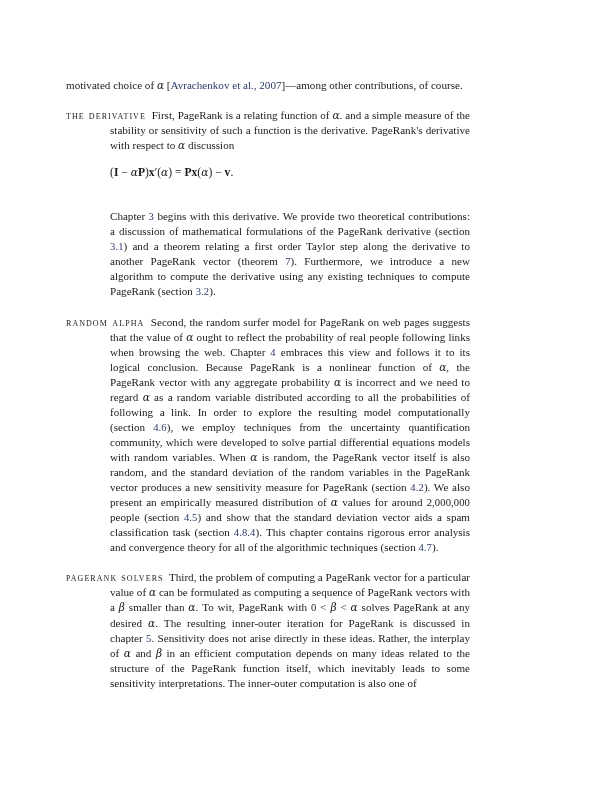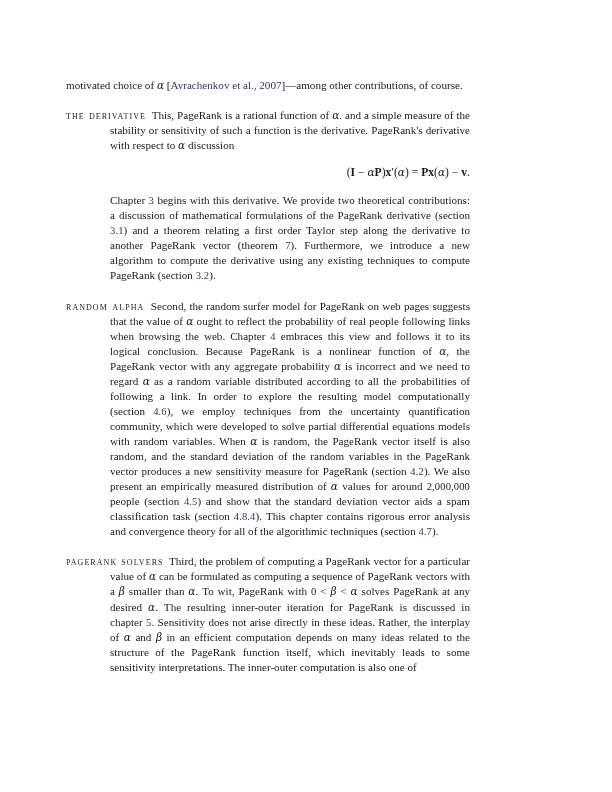--- a/index.html
+++ b/index.html
@@ -96,22 +96,22 @@
     font-family: "DejaVu Serif", "Liberation Serif", serif;
     font-size: 10.6px;
   }
   .num {
     font-size: 10.6px;
     letter-spacing: 0.1px;
   }
 
   
   .equation {
-    margin: 11px 0 12px 0;
-    text-align: right;
+    margin: 11px 0 28px 0;
+    text-align: left;
     font-size: 11.6px;
     line-height: 16px;
     text-indent: 0;
     padding-left: 44px;
   }
   .eq-inner {
     display: inline-block;
     white-space: nowrap;
   }
   .mb {
@@ -126,21 +126,21 @@
 <body>
 
 <div class="page">
 
 
   <div class="textblock">
 
     <p><span>motivated choice of </span><span class="grk">α</span><span> [</span><span class="cite">Avrachenkov et al., 2007</span><span>]—among other contributions, of course.</span></p>
 
 
-    <p class="runin-para"><span class="smallcaps">the derivative</span>&nbsp; <span>This, PageRank is a rational function of </span><span class="grk">α</span><span>. and a simple measure of the stability or sensitivity of such a function is the derivative. PageRank's derivative with respect to </span><span class="grk">α</span><span> discussion</span></p>
+    <p class="runin-para"><span class="smallcaps">the derivative</span>&nbsp; <span>First, PageRank is a relating function of </span><span class="grk">α</span><span>. and a simple measure of the stability or sensitivity of such a function is the derivative. PageRank's derivative with respect to </span><span class="grk">α</span><span> discussion</span></p>
 
     <div class="equation">
       <span class="eq-inner"><span class="mrm">(</span><span class="mb">I</span><span class="mrm"> − </span><span class="grk">α</span><span class="mb">P</span><span class="mrm">)</span><span class="mb">x</span><span class="mrm">′</span><span class="mrm">(</span><span class="grk">α</span><span class="mrm">)</span><span class="mrm"> = </span><span class="mb">P</span><span class="mb">x</span><span class="mrm">(</span><span class="grk">α</span><span class="mrm">)</span><span class="mrm"> − </span><span class="mb">v</span><span class="mrm">.</span></span>
     </div>
 
     <p style="padding-left:44px;"><span>Chapter </span><span class="ref num">3</span><span> begins with this derivative. We provide two theoretical contributions: a discussion of mathematical formulations of the PageRank derivative (section </span><span class="ref num">3.1</span><span>) and a theorem relating a first order Taylor step along the derivative to another PageRank vector (theorem </span><span class="ref num">7</span><span>). Furthermore, we introduce a new algorithm to compute the derivative using any existing techniques to compute PageRank (section </span><span class="ref num">3.2</span><span>).</span></p>
 
     <p class="runin-para"><span class="smallcaps">random alpha</span>&nbsp; <span>Second, the random surfer model for PageRank on web pages suggests that the value of </span><span class="grk">α</span><span> ought to reflect the probability of </span><span class="ital">real people</span><span> following links when browsing the web. Chapter </span><span class="ref num">4</span><span> embraces this view and follows it to its logical conclusion. Because PageRank is a nonlinear function of </span><span class="grk">α</span><span>, the PageRank vector with any aggregate probability </span><span class="grk">α</span><span> is incorrect and we need to regard </span><span class="grk">α</span><span> as a random variable distributed according to </span><span class="ital">all</span><span> the probabilities of following a link. In order to explore the resulting model computationally (section </span><span class="ref num">4.6</span><span>), we employ techniques from the uncertainty quantification community, which were developed to solve partial differential equations models with random variables. When </span><span class="grk">α</span><span> is random, the PageRank vector itself is also random, and the standard deviation of the random variables in the PageRank vector produces a new sensitivity measure for PageRank (section </span><span class="ref num">4.2</span><span>). We also present an empirically measured distribution of </span><span class="grk">α</span><span> values for around </span><span class="num">2,000,000</span><span> people (section </span><span class="ref num">4.5</span><span>) and show that the standard deviation vector aids a spam classification task (section </span><span class="ref num">4.8.4</span><span>). This chapter contains rigorous error analysis and convergence theory for all of the algorithmic techniques (section </span><span class="ref num">4.7</span><span>).</span></p>
 
     <p class="runin-para"><span class="smallcaps">pagerank solvers</span>&nbsp; <span>Third, the problem of computing a PageRank vector for a particular value of </span><span class="grk">α</span><span> can be formulated as computing a sequence of PageRank vectors with a </span><span class="grk">β</span><span> smaller than </span><span class="grk">α</span><span>. To wit, PageRank with </span><span class="num">0</span><span> &lt; </span><span class="grk">β</span><span> &lt; </span><span class="grk">α</span><span> solves PageRank at any desired </span><span class="grk">α</span><span>. The resulting inner-outer iteration for PageRank is discussed in chapter </span><span class="ref num">5</span><span>. Sensitivity does not arise directly in these ideas. Rather, the interplay of </span><span class="grk">α</span><span> and </span><span class="grk">β</span><span> in an efficient computation depends on many ideas related to the structure of the PageRank function itself, which inevitably leads to some sensitivity interpretations. The inner-outer computation is also one of</span></p>

